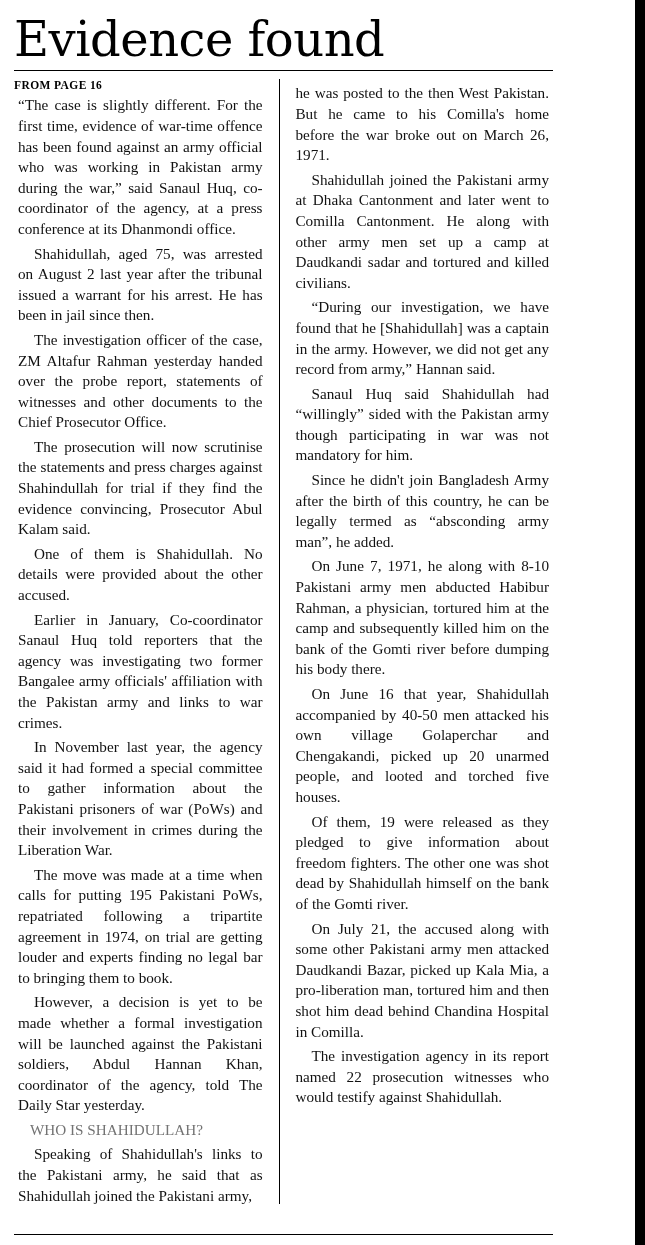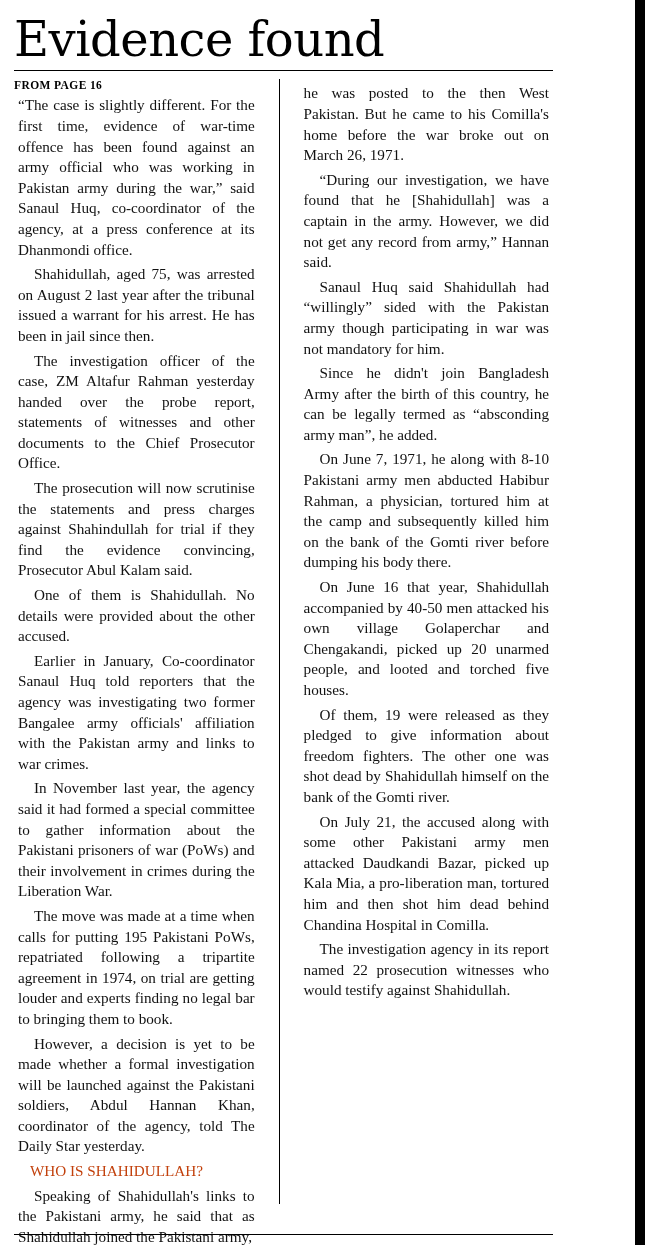--- a/index.html
+++ b/index.html
@@ -31,21 +31,21 @@
     margin: 0 0 6px 0;
     color: #000;
   }
   .rule-top {
     border-bottom: 1px solid #000;
     margin: 2px 0 8px 0;
   }
   .columns {
     display: flex;
     flex-direction: row;
-    gap: 8px;
+    gap: 0;
     height: 1125px;
   }
   .col {
     width: 292px;
     box-sizing: border-box;
   }
   .col-left { padding-right: 12px; }
   .col-divider {
     width: 1px;
     background: #000;
@@ -72,21 +72,21 @@
     hyphens: auto;
     -webkit-hyphens: auto;
   }
   p.para.indent { text-indent: 16px; }
   p.para.noindent { text-indent: 0; }
   .subhead {
     margin: 0;
     font-size: 15.2px;
     line-height: 1.355;
     text-indent: 16px;
-    color: #c2410c;
+    color: #737373;
   }
   .right-edge {
     position: absolute;
     top: 0;
     right: 0;
     width: 10px;
     height: 1245px;
     background: #000;
   }
   .bottom-rule {
@@ -119,20 +119,21 @@
       <p class="para indent">The move was made at a time when calls for putting 195 Pakistani PoWs, repatriated following a tripartite agreement in 1974, on trial are getting louder and experts finding no legal bar to bringing them to book.</p>
       <p class="para indent">However, a decision is yet to be made whether a formal investigation will be launched against the Pakistani soldiers, Abdul Hannan Khan, coordinator of the agency, told The Daily Star yesterday.</p>
       <p class="subhead">WHO IS SHAHIDULLAH?</p>
       <p class="para indent">Speaking of Shahidullah's links to the Pakistani army, he said that as Shahidullah joined the Pakistani army,</p>
     </div>
 
     <div class="col-divider"></div>
 
     <div class="col col-right">
       <p class="para noindent">he was posted to the then West Pakistan. But he came to his Comilla's home before the war broke out on March 26, 1971.</p>
+      <p class="para indent">Shahidullah joined the Pakistani army at Dhaka Cantonment and later went to Comilla Cantonment. He along with other army men set up a camp at Daudkandi sadar and tortured and killed civilians.</p>
       <p class="para indent">“During our investigation, we have found that he [Shahidullah] was a captain in the army. However, we did not get any record from army,” Hannan said.</p>
       <p class="para indent">Sanaul Huq said Shahidullah had “willingly” sided with the Pakistan army though participating in war was not mandatory for him.</p>
       <p class="para indent">Since he didn't join Bangladesh Army after the birth of this country, he can be legally termed as “absconding army man”, he added.</p>
       <p class="para indent">On June 7, 1971, he along with 8-10 Pakistani army men abducted Habibur Rahman, a physician, tortured him at the camp and subsequently killed him on the bank of the Gomti river before dumping his body there.</p>
       <p class="para indent">On June 16 that year, Shahidullah accompanied by 40-50 men attacked his own village Golaperchar and Chengakandi, picked up 20 unarmed people, and looted and torched five houses.</p>
       <p class="para indent">Of them, 19 were released as they pledged to give information about freedom fighters. The other one was shot dead by Shahidullah himself on the bank of the Gomti river.</p>
       <p class="para indent">On July 21, the accused along with some other Pakistani army men attacked Daudkandi Bazar, picked up Kala Mia, a pro-liberation man, tortured him and then shot him dead behind Chandina Hospital in Comilla.</p>
       <p class="para indent">The investigation agency in its report named 22 prosecution witnesses who would testify against Shahidullah.</p>
     </div>
 

